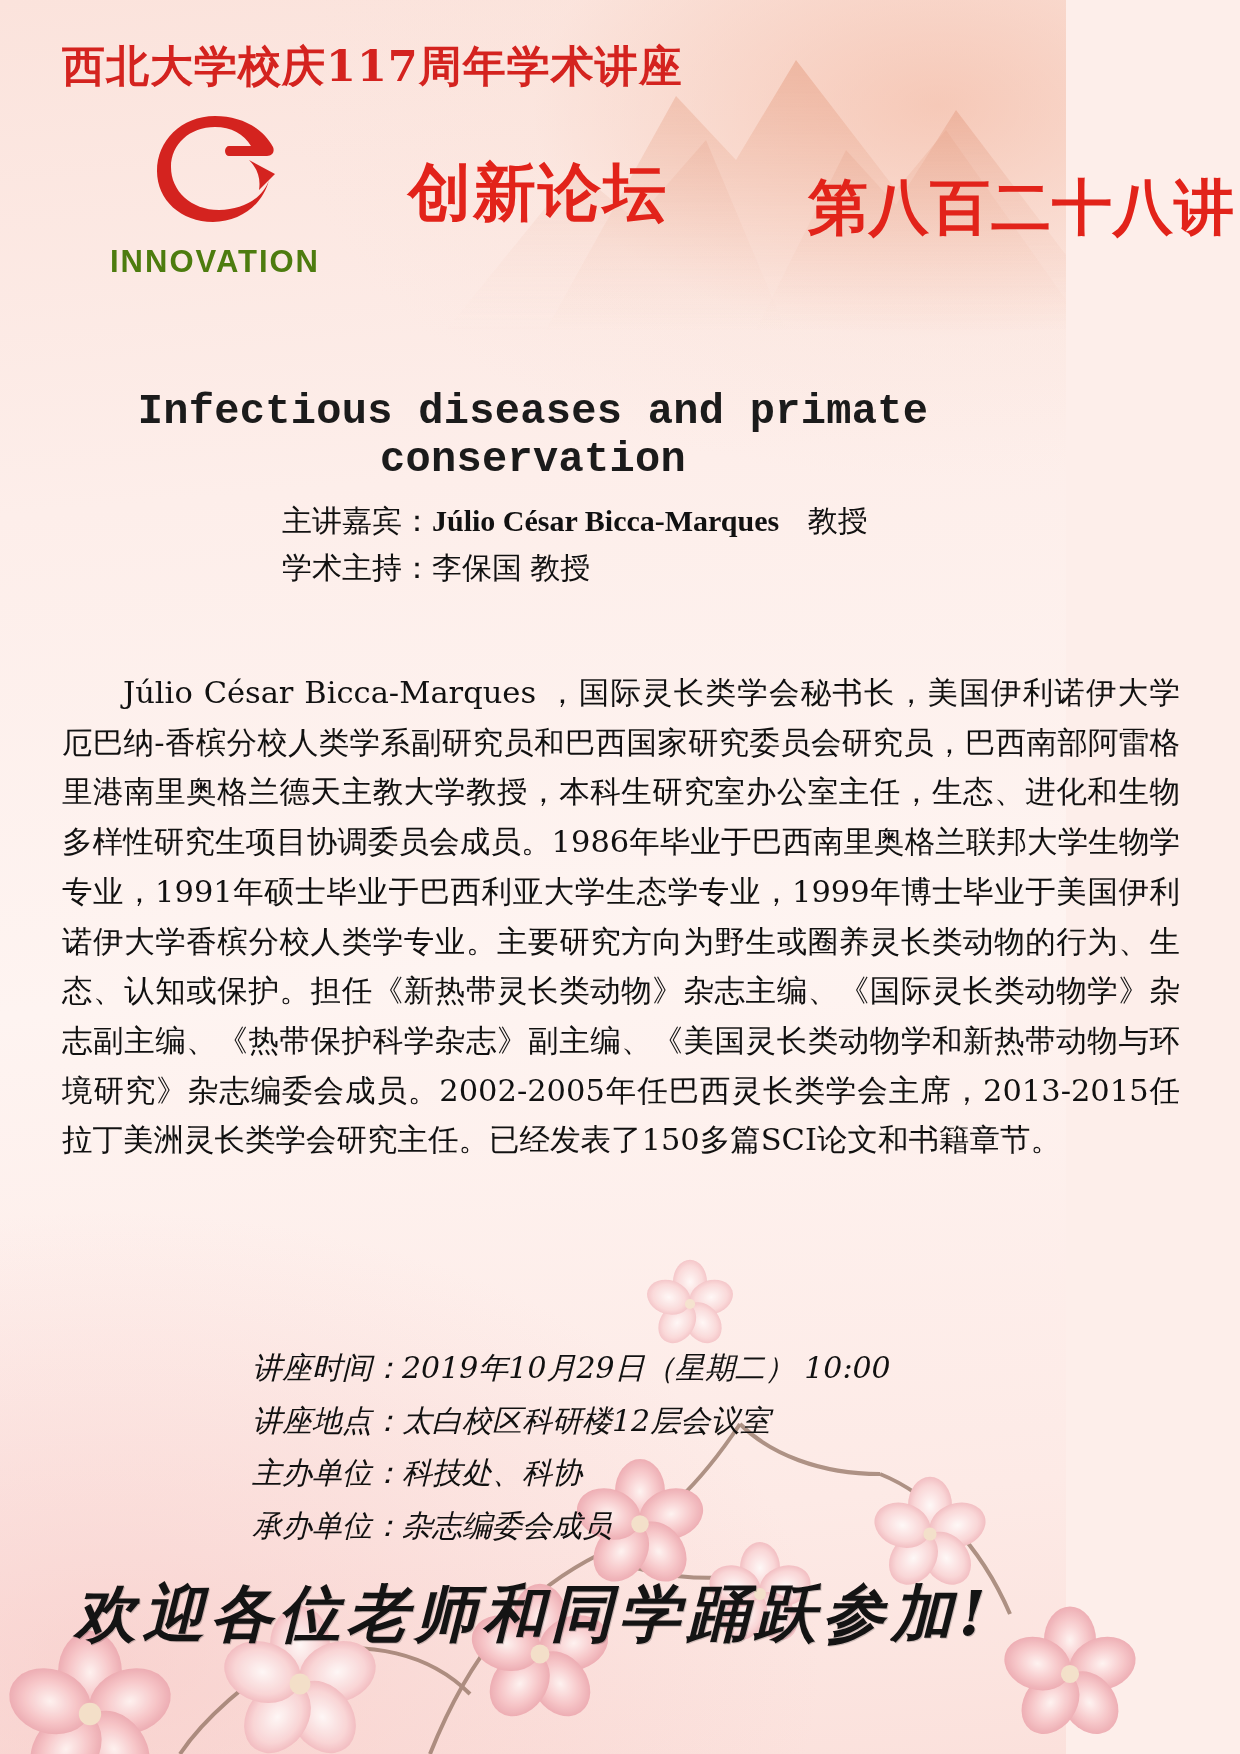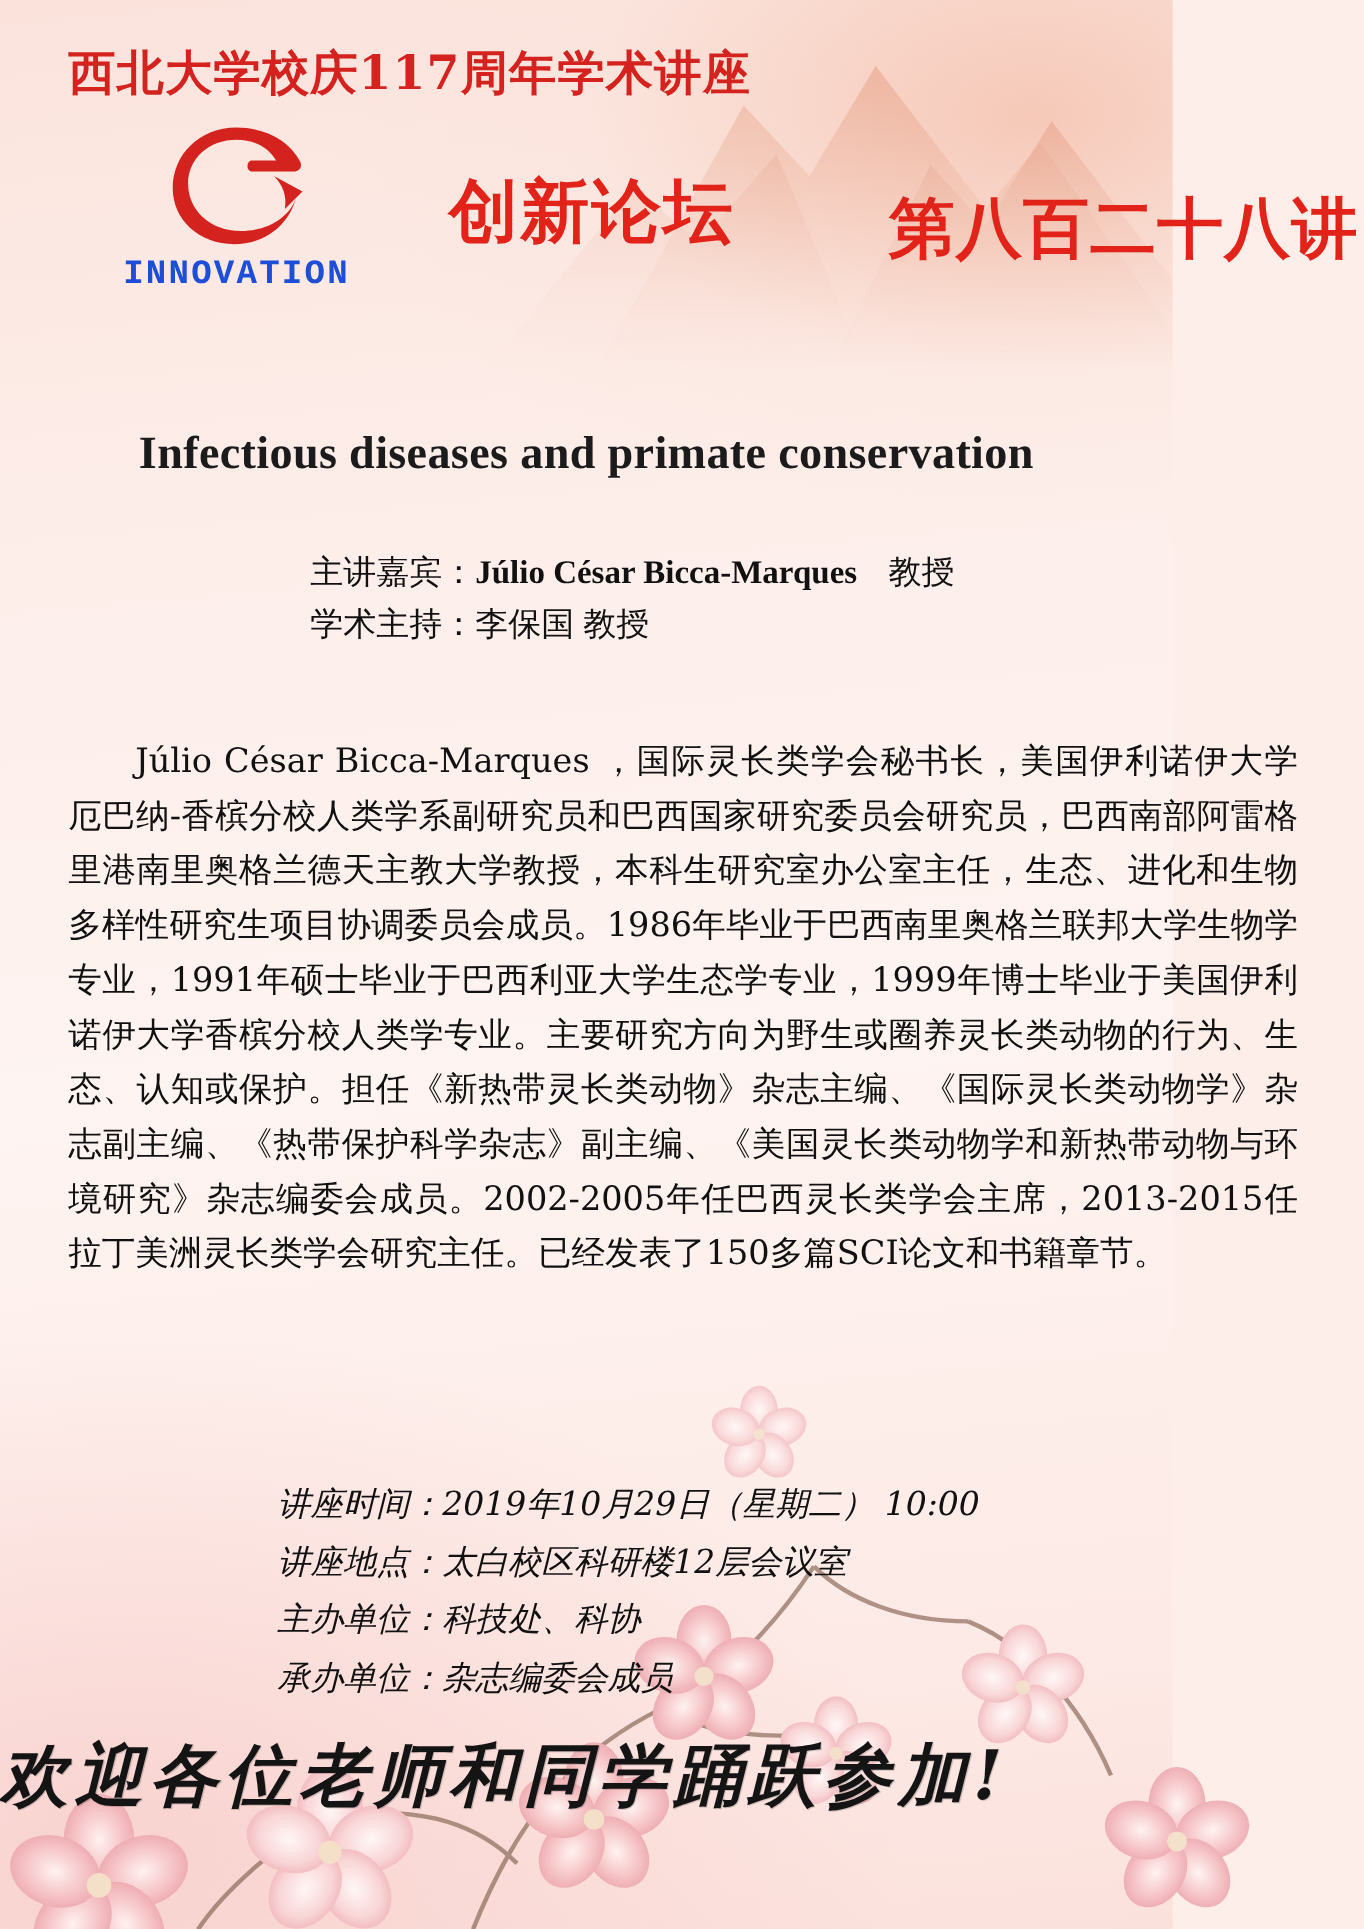--- a/index.html
+++ b/index.html
@@ -67,26 +67,26 @@
   .logo-wrap {
     position: absolute;
     left: 110px;
     top: 108px;
     width: 210px;
     height: 170px;
     text-align: center;
   }
   .logo-mark { width: 140px; height: 122px; margin: 0 auto; display:block; }
   .logo-text {
-    font-family: Liberation Mono, monospace;
+    font-family: Liberation Sans, sans-serif;
     font-weight: bold;
     font-size: 31px;
     letter-spacing: 2px;
-    color: #1d4ed8;
-    margin-top: 2px;
+    color: #4d7c0f;
+    margin-top: 14px;
   }
 
   .forum-title {
     position: absolute;
     left: 408px;
     top: 150px;
     font-family: Liberation Serif, serif;
     font-weight: bold;
     font-size: 63px;
     color: #e2231a;
@@ -105,21 +105,21 @@
     white-space: nowrap;
   }
 
   
   .talk-title {
     position: absolute;
     left: 0;
     right: 0;
     top: 388px;
     text-align: center;
-    font-family: Liberation Serif, serif;
+    font-family: Liberation Mono, monospace;
     font-weight: bold;
     font-size: 42px;
     color: #1b1b1b;
     letter-spacing: 0.3px;
   }
 
   
   .speaker-block {
     position: absolute;
     left: 282px;
@@ -163,21 +163,21 @@
     color: #111;
   }
   .detail-row { white-space: nowrap; font-style: italic; }
 
   
   .welcome {
     position: absolute;
     left: 0;
     right: 0;
     top: 1572px;
-    text-align: left;
+    text-align: center;
     font-family: "DejaVu Serif", "Liberation Serif", serif;
     font-weight: bold;
     font-style: italic;
     font-size: 62px;
     letter-spacing: 6px;
     color: #141414;
     text-shadow: 1px 1px 0 rgba(0,0,0,0.18);
   }
 </style>
 </head>

